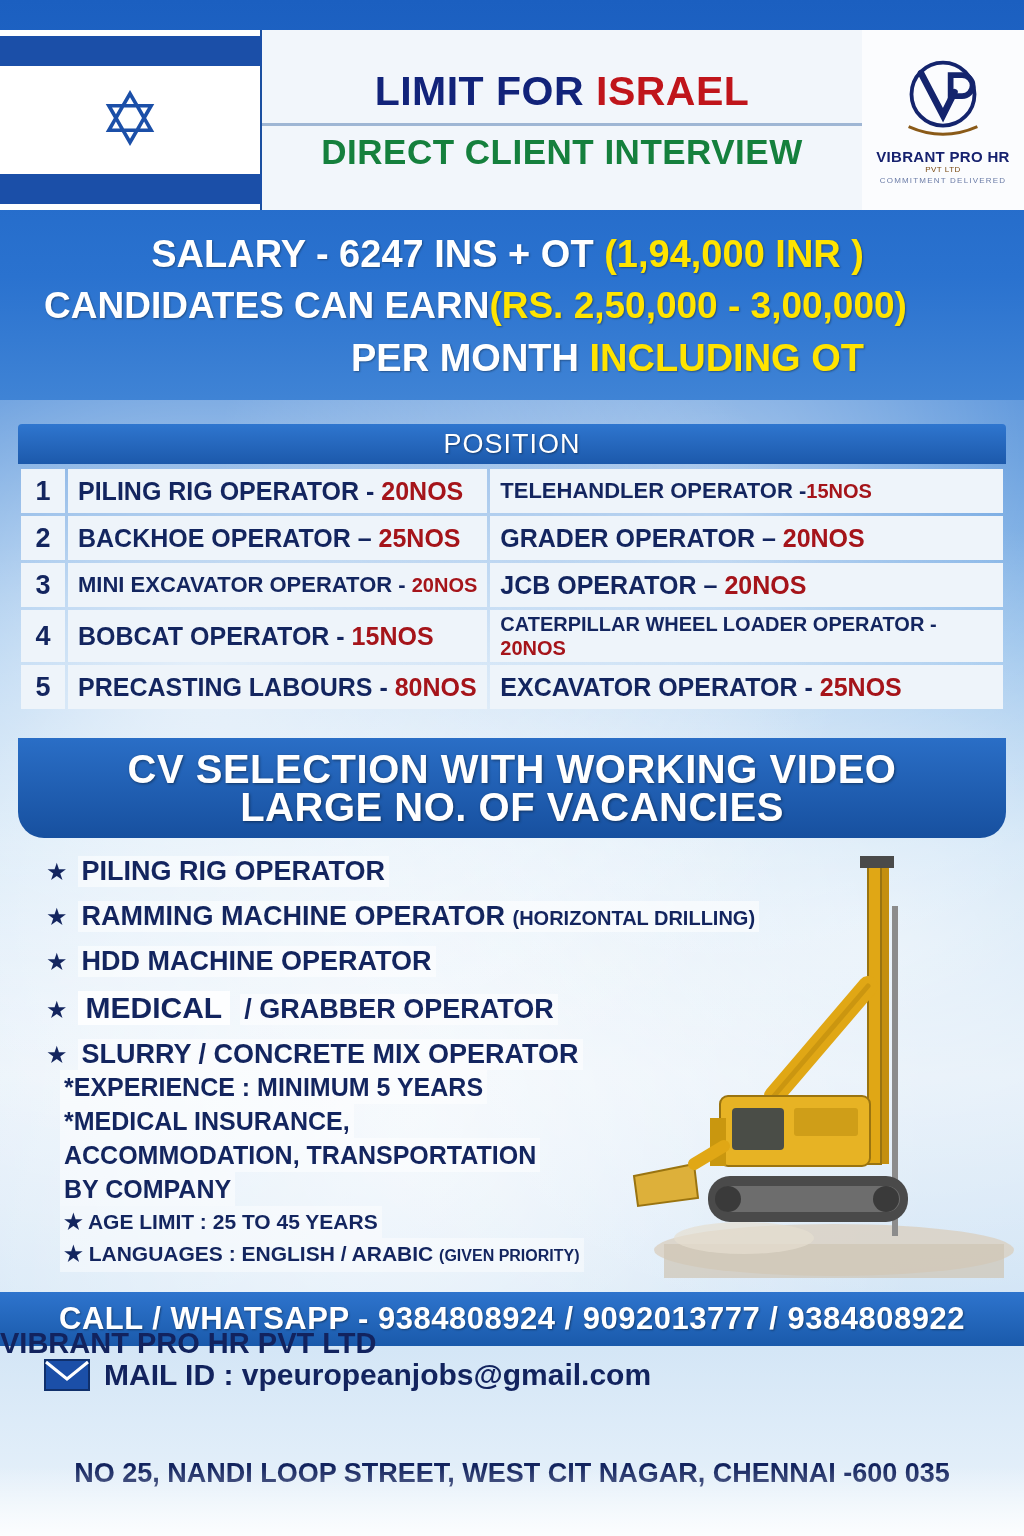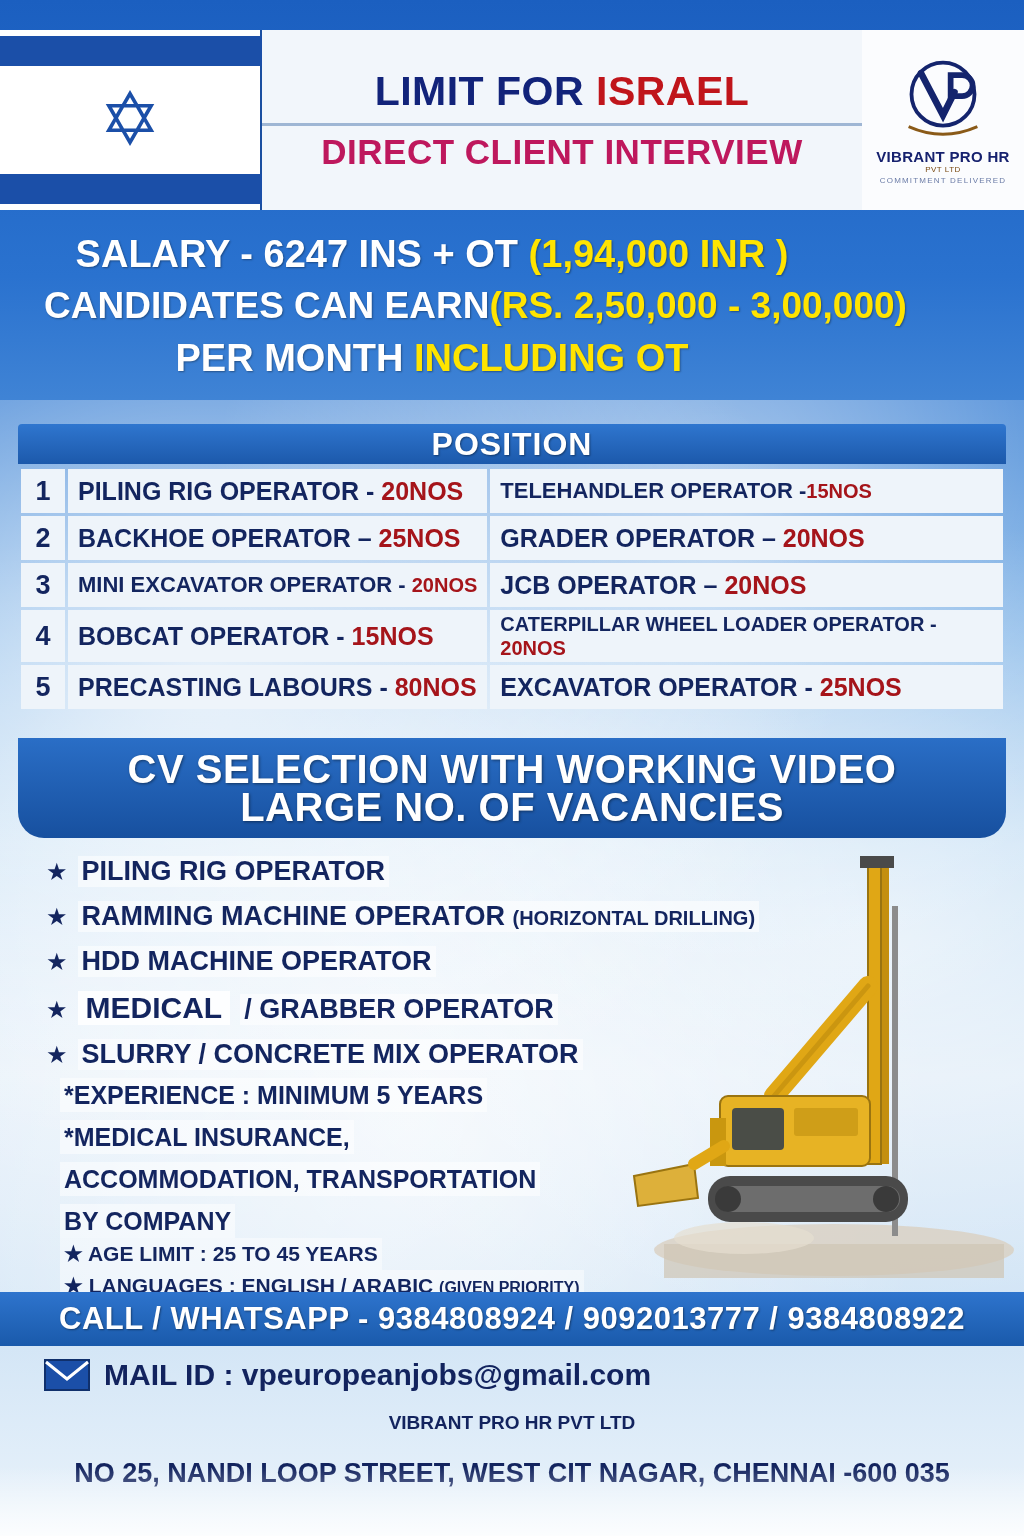--- a/index.html
+++ b/index.html
@@ -48,59 +48,59 @@
     background:#f2f6fb;
     display:flex; flex-direction:column; align-items:center; justify-content:center;
   }
   .title1 {
     font-size:41px; font-weight:bold; color:#12237a; letter-spacing:.5px;
     white-space:nowrap;
   }
   .title1 .red { color:#c0151b; }
   .title-sep { width:600px; height:3px; background:#9fb6d4; margin:8px 0 6px; }
   .title2 {
-    font-size:35px; font-weight:bold; color:#be185d; letter-spacing:.5px;
+    font-size:35px; font-weight:bold; color:#15803d; letter-spacing:.5px;
     white-space:nowrap;
   }
   .logo {
     position:absolute; left:862px; top:30px; width:162px; height:180px;
     background:#fbfcfe;
     display:flex; flex-direction:column; align-items:center; justify-content:center;
   }
   .logo .mark { width:96px; height:84px; }
   .logo .lname {
     font-size:15px; font-weight:bold; color:#16216e; letter-spacing:.3px; margin-top:8px;
   }
   .logo .ltag {
     font-size:8px; color:#6a7ba6; letter-spacing:1.2px; margin-top:2px;
   }
   .logo .pvt { font-size:8px; color:#7a4a12; letter-spacing:.5px; }
 
   
   .salary {
     position:absolute; left:0; top:218px; width:864px; height:170px;
-    text-align:center; padding-top:10px;
+    text-align:right; padding-top:10px;
   }
   .salary .line {
     font-size:38px; font-weight:bold; color:#ffffff;
     text-shadow:1px 1px 2px rgba(0,0,0,.35);
     line-height:52px; white-space:nowrap;
   }
   .salary .yellow { color:#ffe400; }
   .salary .line.l2 { font-size:37px;padding-left:44px; }
 
   
   .posheader {
     position:absolute; left:18px; top:424px; width:988px; height:40px;
     background:linear-gradient(180deg,#2f76cf,#1c59ab);
     border-radius:4px 4px 0 0;
     display:flex; align-items:center; justify-content:center;
   }
   .posheader span {
-    font-size:32px; font-weight:bold; color:#fff; letter-spacing:1px;
+    font-size:27px; font-weight:normal; color:#fff; letter-spacing:1px;
     text-shadow:1px 1px 2px rgba(0,0,0,.4);
   }
   table.positions {
     position:absolute; left:18px; top:466px; width:988px;
     border-collapse:separate; border-spacing:3px 3px;
   }
   table.positions td {
     background:#eef4fa; vertical-align:middle; height:44px;
     font-weight:bold; color:#13255f;
   }
@@ -136,21 +136,21 @@
   }
   .role .txt .sub { font-size:20px; }
   .role.grader .hl {
     font-size:30px; background:rgba(255,255,255,.85); padding:0 8px;
   }
 
   
   .conds { position:absolute; left:60px; top:1070px; width:600px; }
   .conds .c {
     font-size:25px; font-weight:bold; color:#13255f; line-height:34px;
-    background:rgba(255,255,255,.5); display:inline-block; padding:0 4px;margin-top:8px;
+    background:rgba(255,255,255,.5); display:inline-block; padding:0 4px;
   }
   .conds .small {
     font-size:21px; font-weight:bold; color:#13255f; line-height:32px;
     background:rgba(255,255,255,.45); display:inline-block; padding:0 4px;
   }
   .conds .small .tiny { font-size:16px; }
 
   
   .machine { position:absolute; right:10px; bottom:250px; width:390px; height:440px; }
 
@@ -163,22 +163,22 @@
   .callbar span {
     font-size:31px; font-weight:bold; color:#fff; letter-spacing:.5px;
     text-shadow:1px 1px 2px rgba(0,0,0,.4);
   }
   .mailrow {
     position:absolute; left:44px; top:1358px; display:flex; align-items:center; gap:14px;
   }
   .mailrow .mail-icon { width:46px; height:32px; }
   .mailrow .mailtxt { font-size:30px; color:#12235e; font-weight:600; }
   .company {
-    position:absolute; left:0; top:1412px; width:1024px; text-align:center;
-    font-size:19px; font-weight:bold; color:#12235e;
+    position:absolute; left:0; top:1327px; width:1024px; 
+    font-size:29px; font-weight:bold; color:#12235e;
   }
   .address {
     position:absolute; left:0; top:1458px; width:1024px; text-align:center;
     font-size:27px; font-weight:bold; color:#12235e;
   }
   .bottomfade {
     position:absolute; left:0; bottom:0; width:1024px; height:70px;
     background:linear-gradient(180deg,rgba(255,255,255,0),rgba(255,255,255,.85));
     pointer-events:none;
   }

